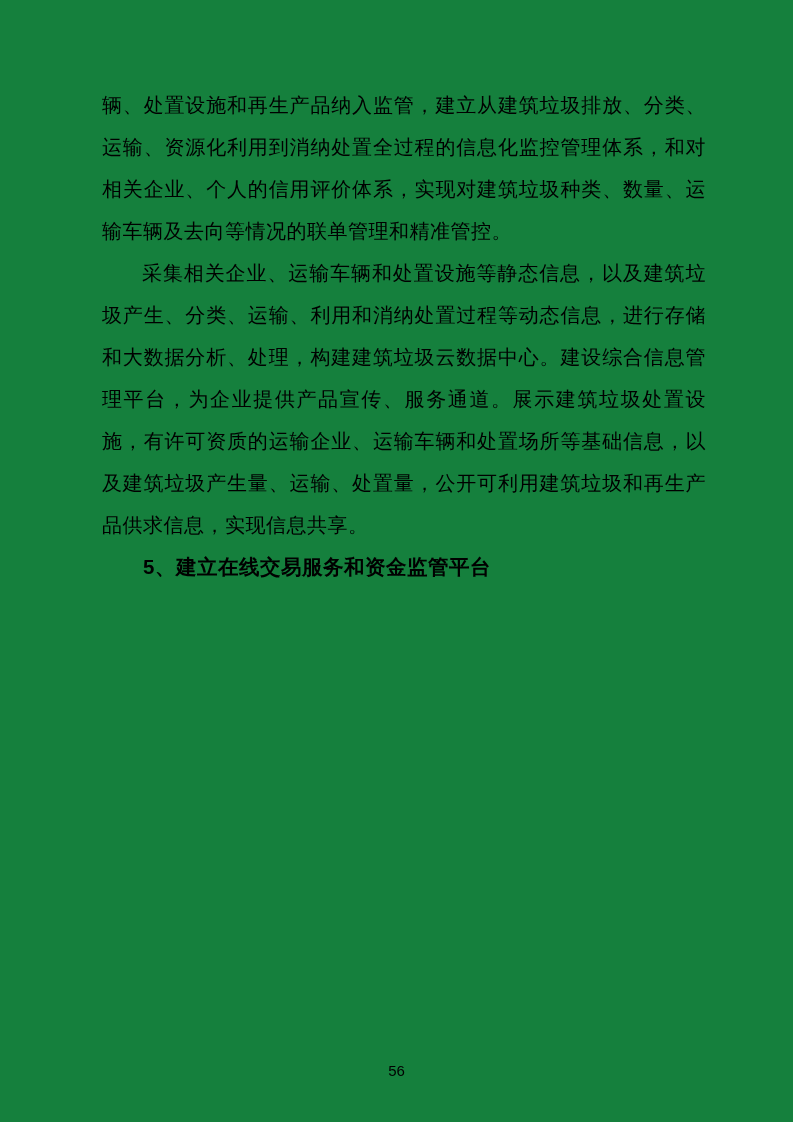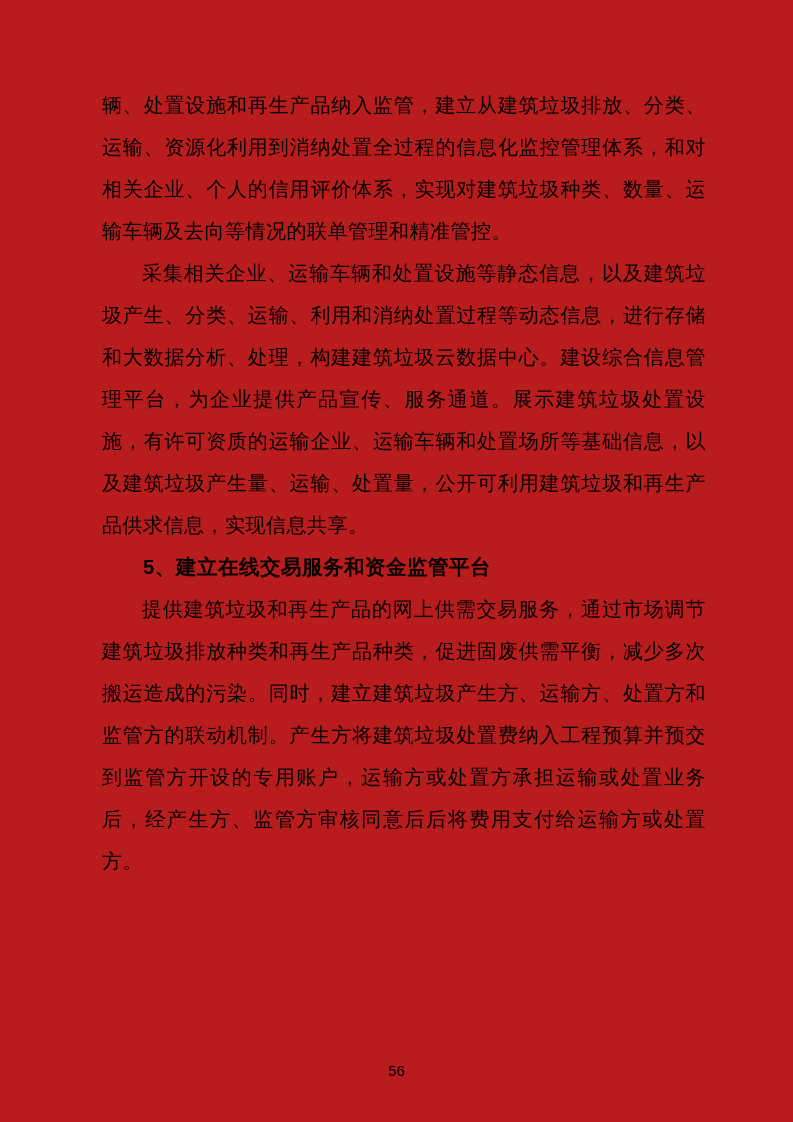--- a/index.html
+++ b/index.html
@@ -4,21 +4,21 @@
 <style>
   html, body {
     margin: 0;
     padding: 0;
     background: #ffffff;
   }
   .page {
     position: relative;
     width: 793px;
     height: 1122px;
-    background: #b91c1c;
+    background: #15803d;
     overflow: hidden;
     font-family: "Liberation Serif", serif;
     color: #000000;
   }
   .content {
     position: absolute;
     top: 84px;
     left: 102px;
     width: 604px;
   }
@@ -63,19 +63,18 @@
 
 <div class="page">
   <div class="content">
     <p class="body-para">辆、处置设施和再生产品纳入监管，建立从建筑垃圾排放、分类、运输、资源化利用到消纳处置全过程的信息化监控管理体系，和对相关企业、个人的信用评价体系，实现对建筑垃圾种类、数量、运输车辆及去向等情况的联单管理和精准管控。</p>
 
 
     <p class="body-para first-indent">采集相关企业、运输车辆和处置设施等静态信息，以及建筑垃圾产生、分类、运输、利用和消纳处置过程等动态信息，进行存储和大数据分析、处理，构建建筑垃圾云数据中心。建设综合信息管理平台，为企业提供产品宣传、服务通道。展示建筑垃圾处置设施，有许可资质的运输企业、运输车辆和处置场所等基础信息，以及建筑垃圾产生量、运输、处置量，公开可利用建筑垃圾和再生产品供求信息，实现信息共享。</p>
 
     <h2 class="section-heading">5、建立在线交易服务和资金监管平台</h2>
 
-    <p class="body-para first-indent">提供建筑垃圾和再生产品的网上供需交易服务，通过市场调节建筑垃圾排放种类和再生产品种类，促进固废供需平衡，减少多次搬运造成的污染。同时，建立建筑垃圾产生方、运输方、处置方和监管方的联动机制。产生方将建筑垃圾处置费纳入工程预算并预交到监管方开设的专用账户，运输方或处置方承担运输或处置业务后，经产生方、监管方审核同意后后将费用支付给运输方或处置方。</p>
   </div>
 
   <div class="page-footer">
     <span class="page-number">56</span>
   </div>
 </div>
 
 </body></html>

